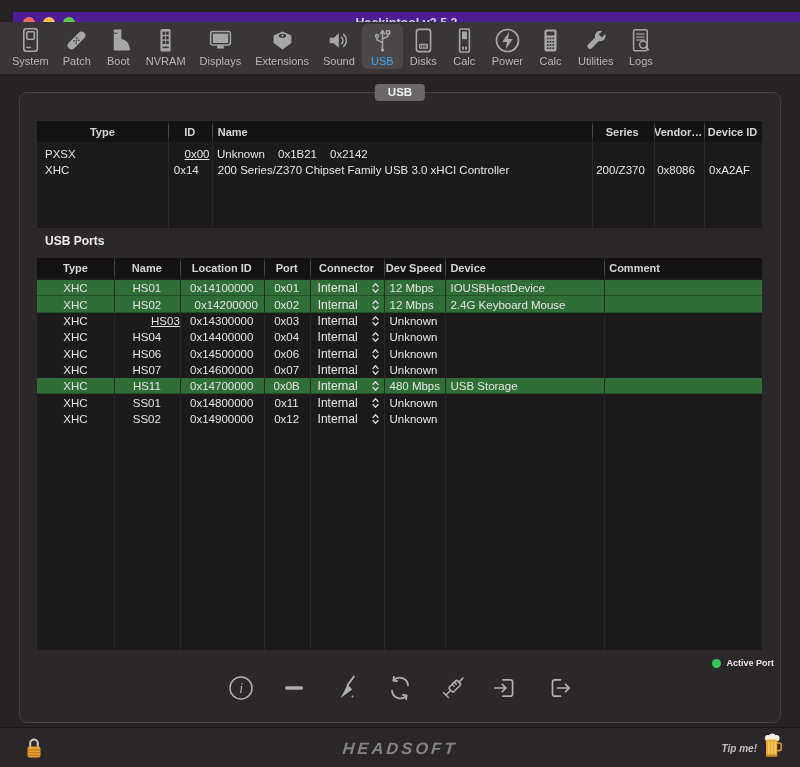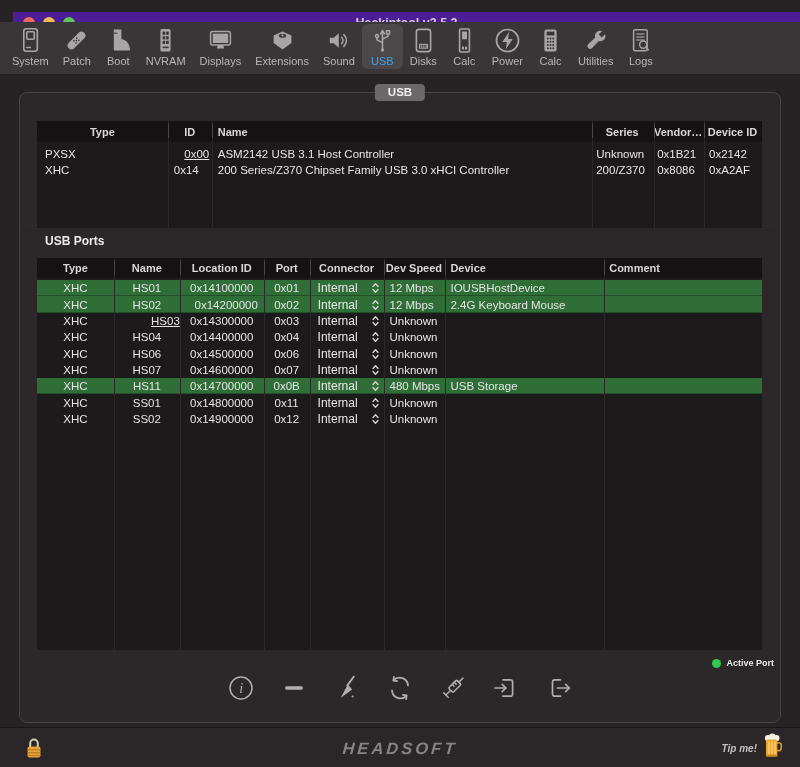--- a/index.html
+++ b/index.html
@@ -270,21 +270,20 @@
       <div class="th" style="width: 44px; text-align: center;">ID</div>
       <div class="th" style="width: 380px; text-align: left; padding-left: 6px;">Name</div>
       <div class="th" style="width: 62px; text-align: center;">Series</div>
       <div class="th" style="width: 50px; text-align: center;">Vendor…</div>
       <div class="th" style="width: 59px; text-align: center;">Device ID</div>
     </div>
     <div class="tbody">
       <div class="tr">
         <div class="td" style="width: 131px; text-align: left; padding-left: 8px;">PXSX</div>
         <div class="td" style="width: 44px; text-align: center; padding-left: 14px; text-decoration: underline;">0x00</div>
-        <div class="td" style="width: 380px; text-align: left; padding-left: 6px;">ASM2142 USB 3.1 Host Controller</div>
         <div class="td" style="width: 62px; text-align: left; padding-left: 5px;">Unknown</div>
         <div class="td" style="width: 50px; text-align: left; padding-left: 4px;">0x1B21</div>
         <div class="td" style="width: 59px; text-align: left; padding-left: 6px;">0x2142</div>
       </div>
       <div class="tr">
         <div class="td" style="width: 131px; text-align: left; padding-left: 8px;">XHC</div>
         <div class="td" style="width: 44px; text-align: left; padding-left: 6px;">0x14</div>
         <div class="td" style="width: 380px; text-align: left; padding-left: 6px;">200 Series/Z370 Chipset Family USB 3.0 xHCI Controller</div>
         <div class="td" style="width: 62px; text-align: left; padding-left: 5px;">200/Z370</div>
         <div class="td" style="width: 50px; text-align: left; padding-left: 4px;">0x8086</div>

